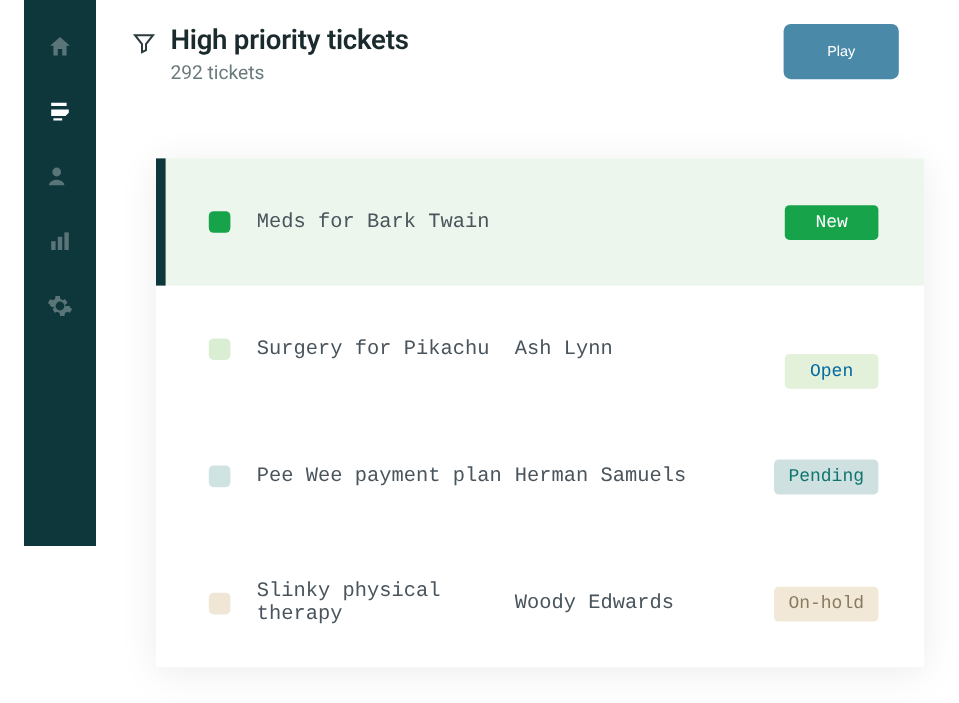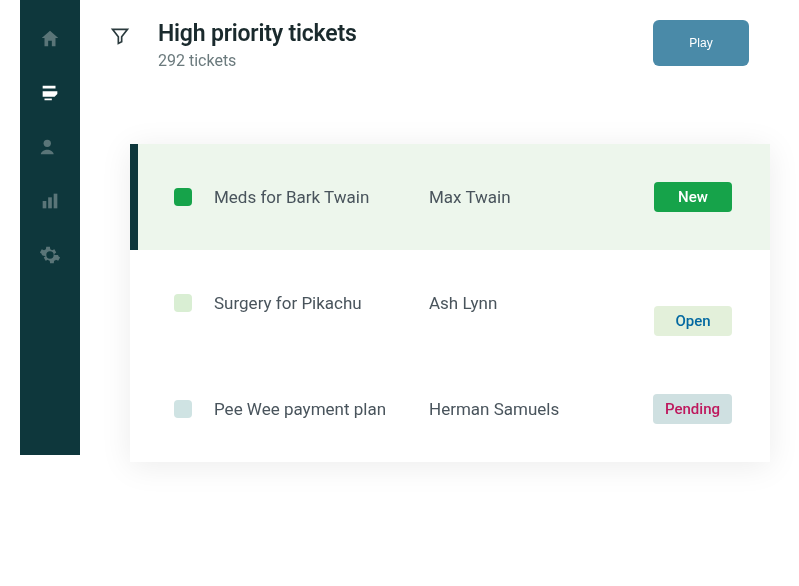--- a/index.html
+++ b/index.html
@@ -38,21 +38,21 @@
   }
   .sidebar-item svg { width: 22px; height: 22px; }
 
   .header {
     position: absolute;
     left: 110px;
     top: 20px;
     width: 500px;
     display: flex;
     align-items: flex-start;
-    gap: 28px;
+    gap: 12px;
   }
   .filter-icon {
     margin-top: 4px;
     color: #2a3a3d;
   }
   .filter-icon svg { width: 20px; height: 24px; }
   .header-text { display: flex; flex-direction: column; }
   .title {
     font-size: 23px;
     font-weight: 600;
@@ -75,24 +75,25 @@
     border: none;
     border-radius: 6px;
     font-size: 12px;
     font-weight: 500;
     cursor: pointer;
   }
 
   .ticket-list {
     position: absolute;
     left: 130px;
-    top: 144px;
+    top: 132px;
     width: 640px;
     background: #ffffff;
     box-shadow: 0 4px 30px rgba(0,0,0,0.08);
+    font-family: Liberation Mono, monospace;
   }
   .ticket-row {
     display: flex;
     align-items: center;
     height: 106px;
     padding: 0 38px 0 44px;
     position: relative;
     cursor: pointer;
   }
   .ticket-row.selected {
@@ -187,28 +188,33 @@
     <div class="subtitle">292 tickets</div>
   </div>
 </div>
 
 <button class="play-button">Play</button>
 
 <div class="ticket-list" id="ticket-list">
     <div class="ticket-row selected">
       <div class="status-square" style="background: rgb(22, 163, 74);"></div>
       <div class="ticket-subject">Meds for Bark Twain</div>
-      <div class="ticket-requester">Max Twain</div>
       <div class="status-badge" style="background: rgb(22, 163, 74); color: rgb(255, 255, 255);">New</div>
     </div>
     <div class="ticket-row">
       <div class="status-square" style="background: rgb(217, 238, 211);"></div>
       <div class="ticket-subject">Surgery for Pikachu</div>
       <div class="ticket-requester">Ash Lynn</div>
       <div class="status-badge" style="background: rgb(227, 240, 218); color: #0369a1; margin-top: 36px;">Open</div>
     </div>
     <div class="ticket-row">
       <div class="status-square" style="background: rgb(207, 227, 227);"></div>
       <div class="ticket-subject">Pee Wee payment plan</div>
       <div class="ticket-requester">Herman Samuels</div>
-      <div class="status-badge" style="background: rgb(207, 224, 225); color: #be185d;">Pending</div>
+      <div class="status-badge" style="background: rgb(207, 224, 225); color: #0f766e;">Pending</div>
+    </div>
+    <div class="ticket-row">
+      <div class="status-square" style="background: rgb(240, 230, 214);"></div>
+      <div class="ticket-subject">Slinky physical therapy</div>
+      <div class="ticket-requester">Woody Edwards</div>
+      <div class="status-badge" style="background: rgb(242, 232, 215); color: rgb(138, 122, 95);">On-hold</div>
     </div>
   </div>
 
 </body></html>

